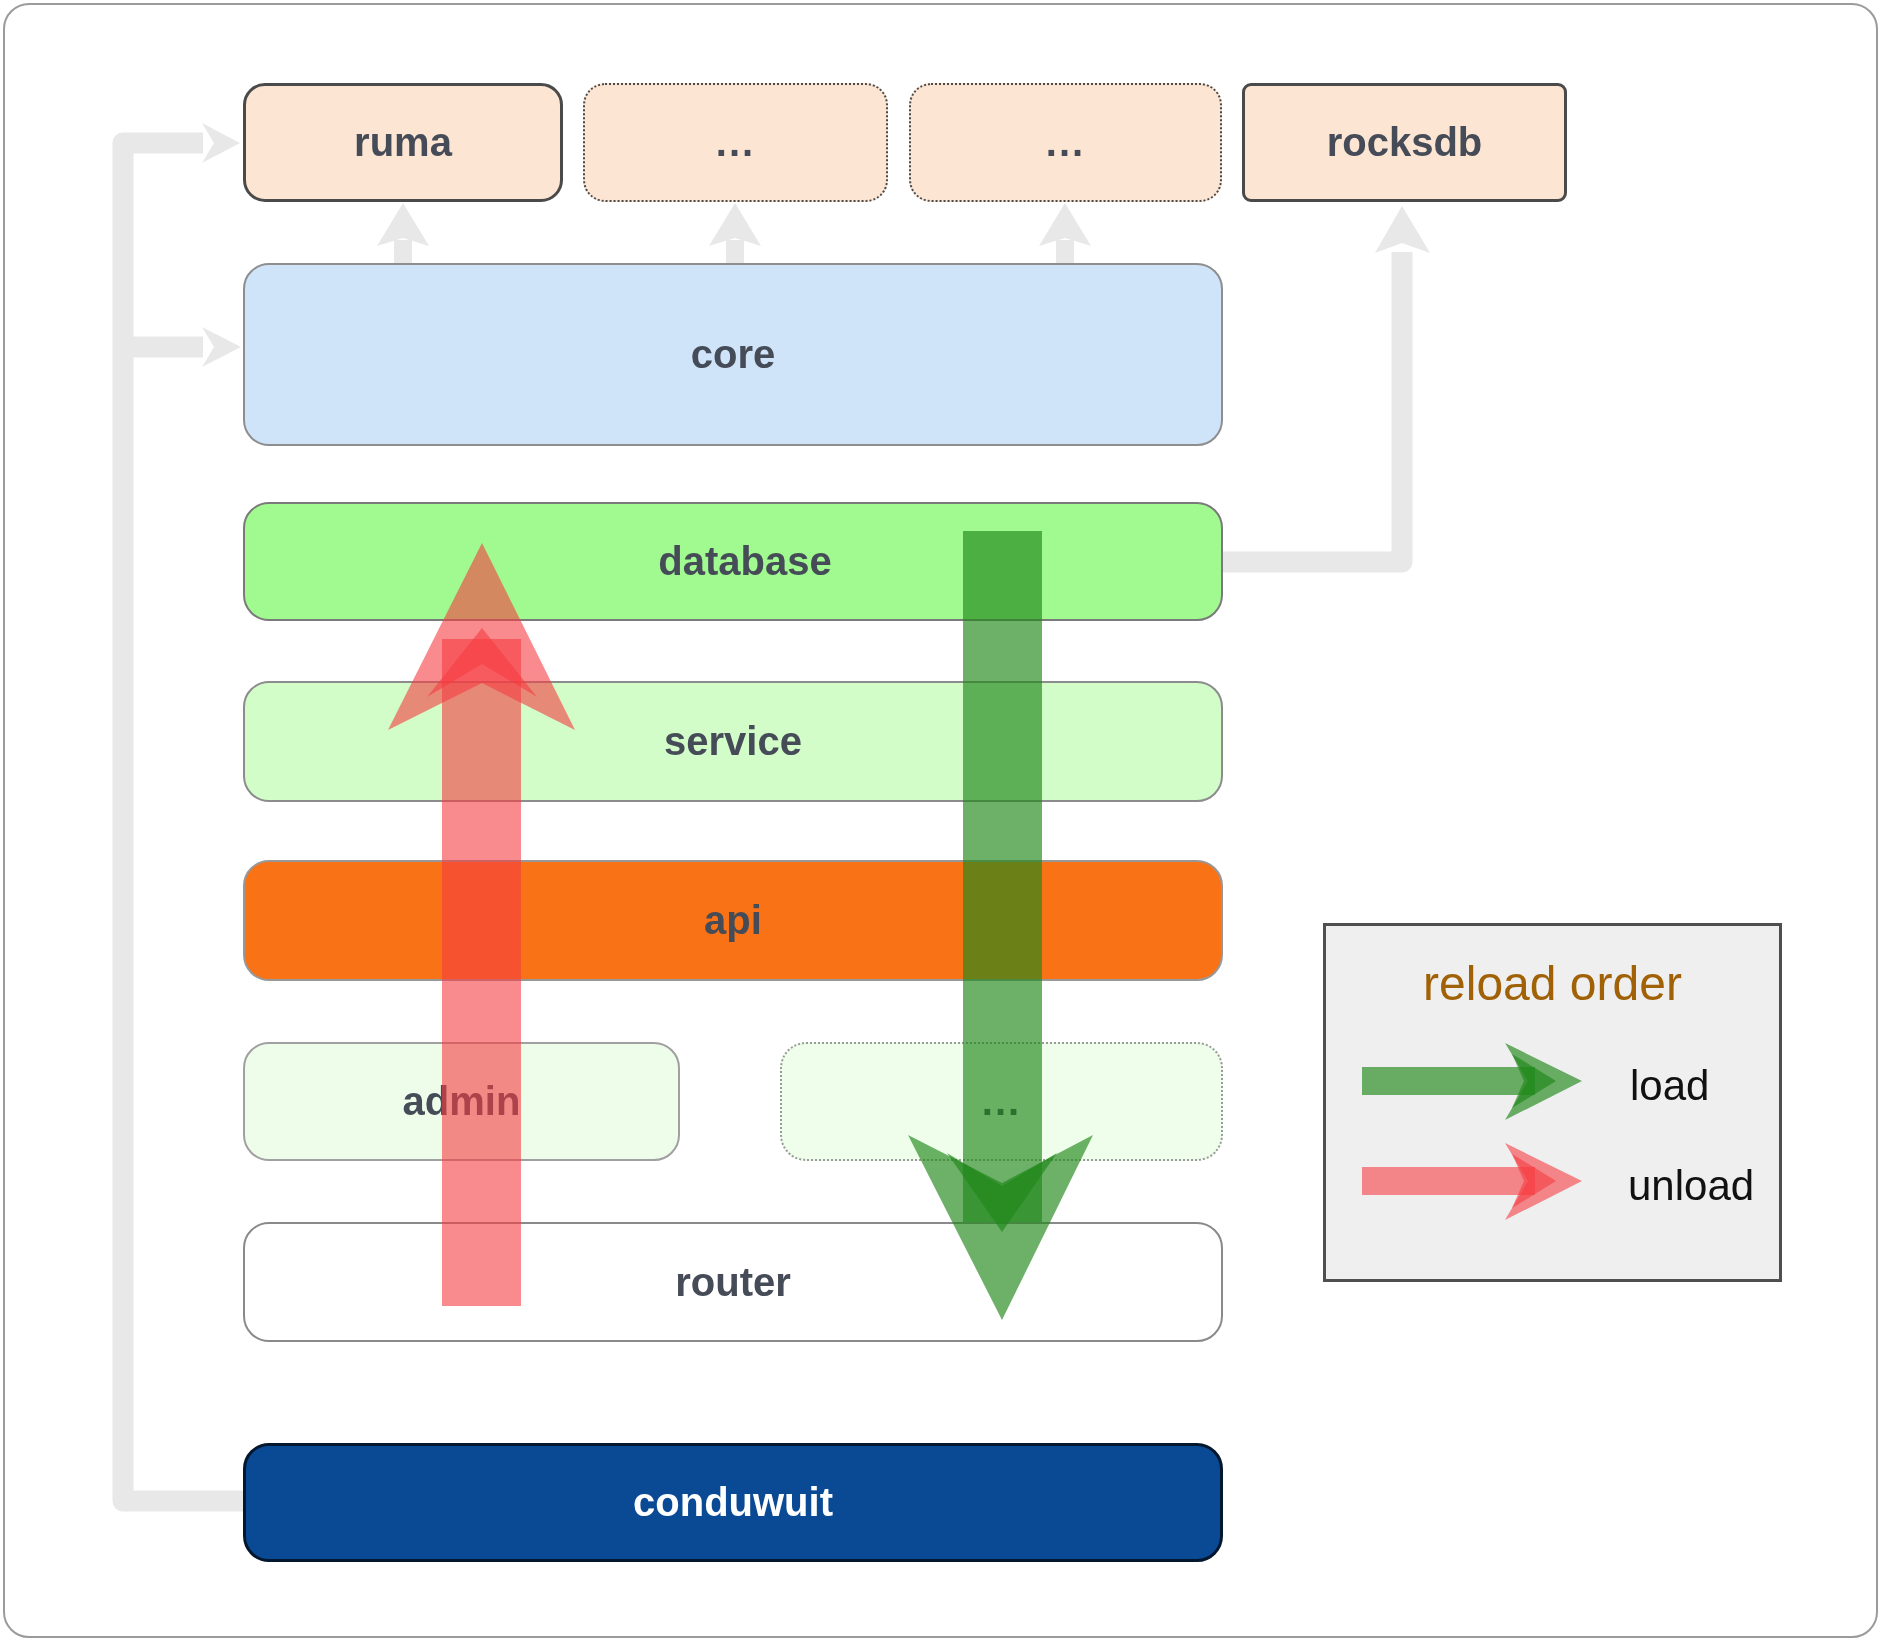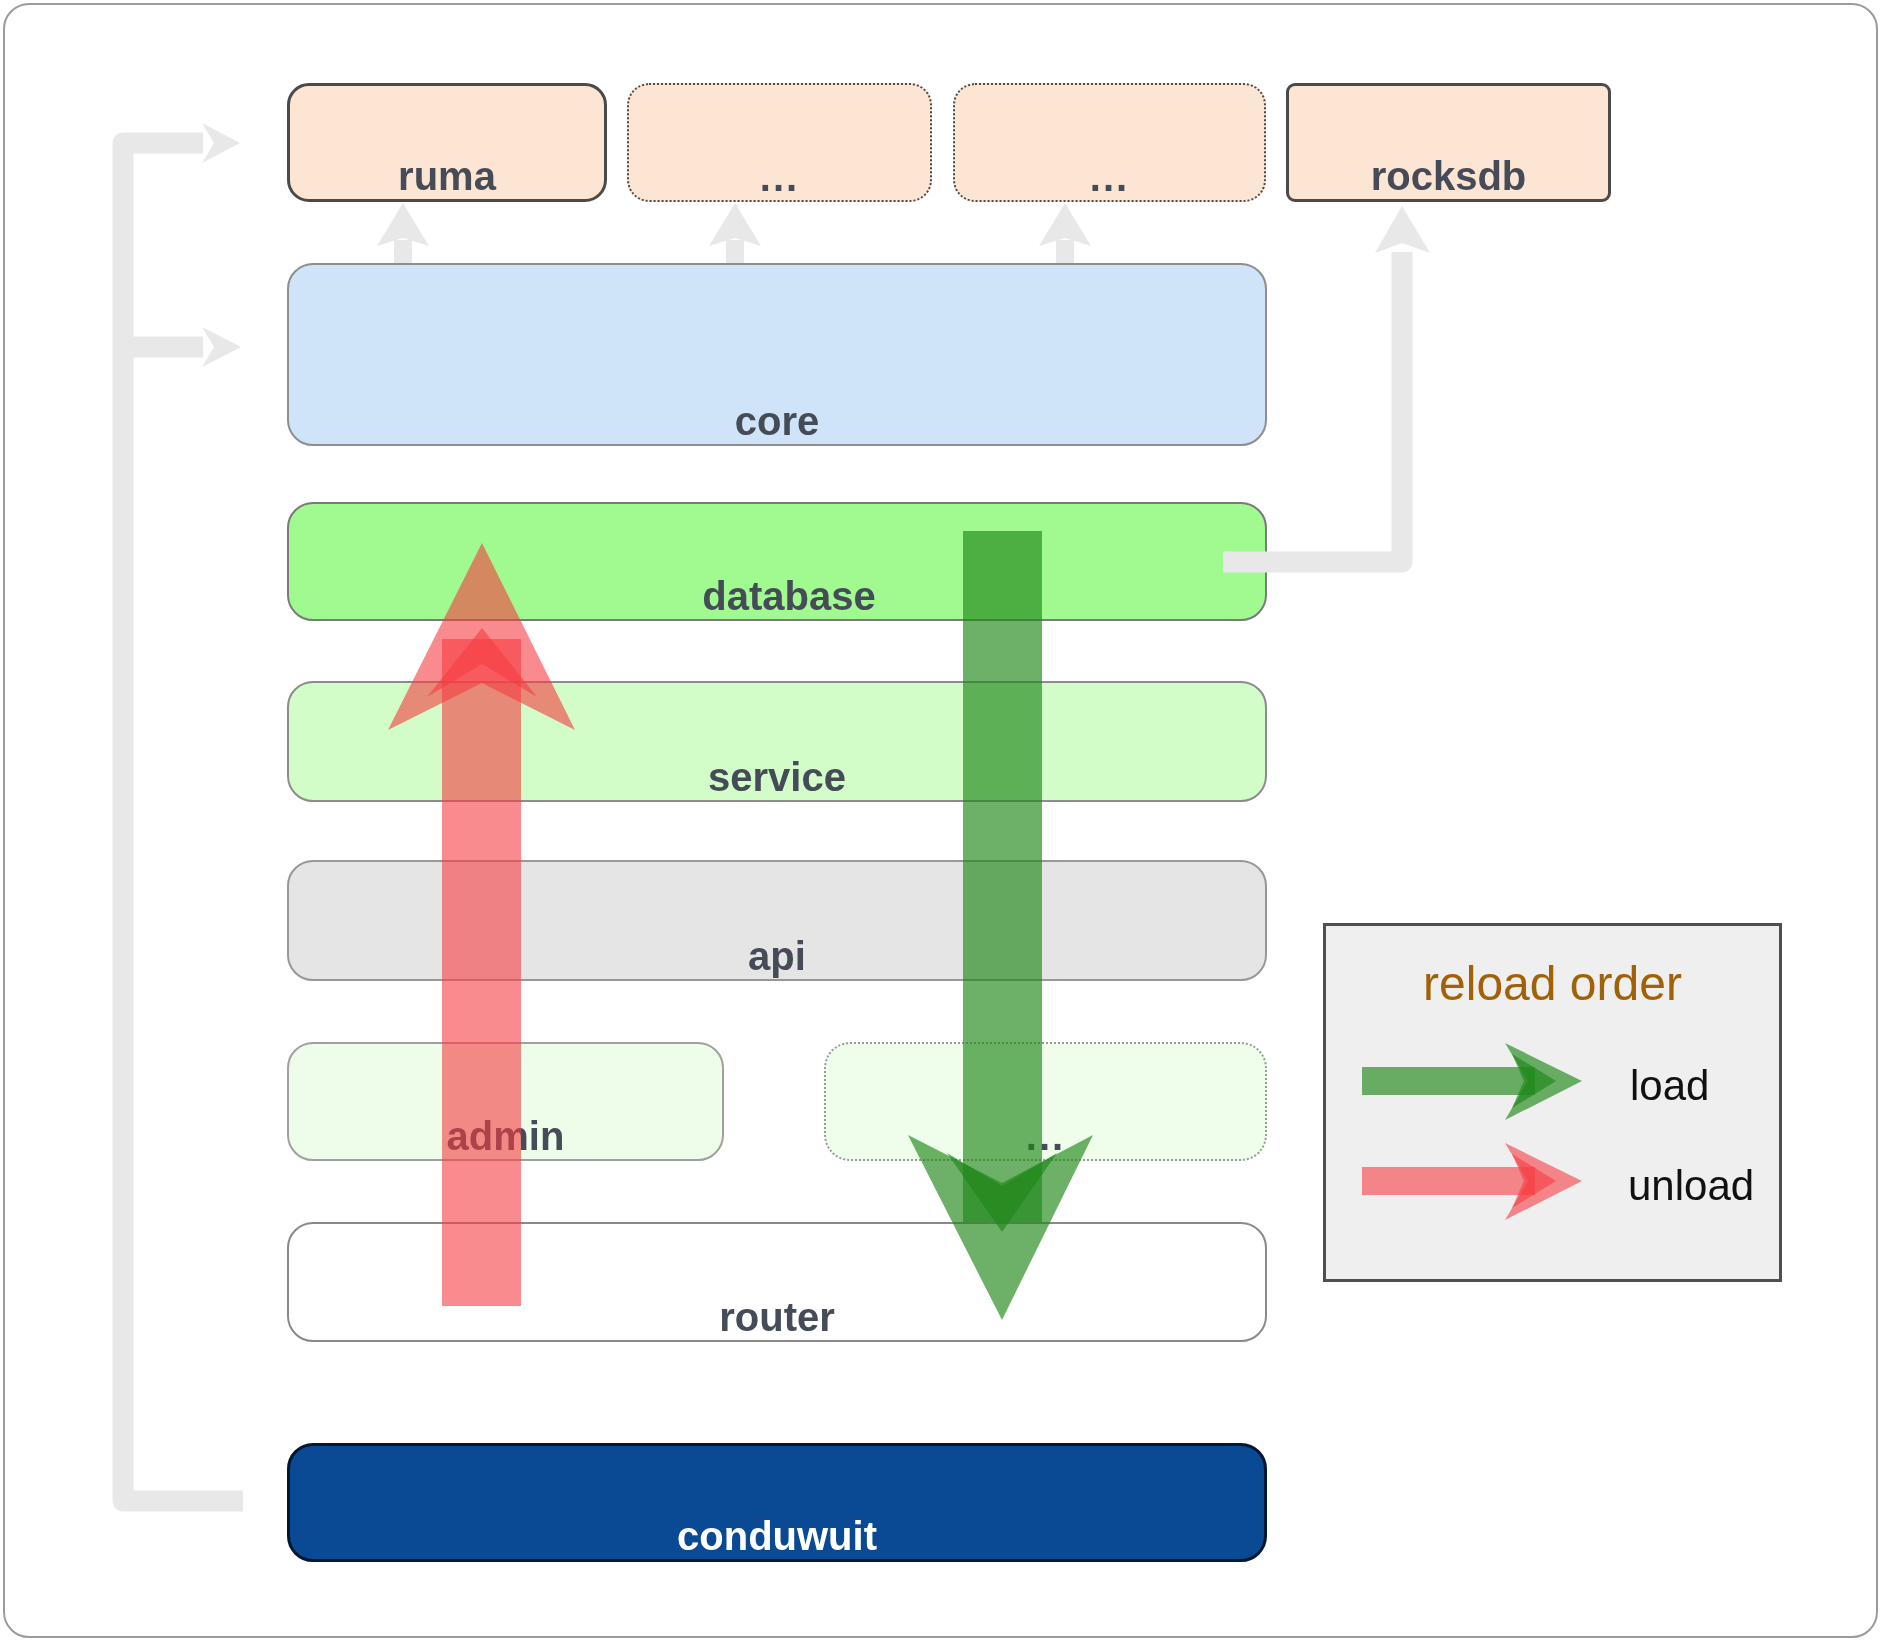--- a/index.html
+++ b/index.html
@@ -10,36 +10,35 @@
     font-family:"Liberation Sans", sans-serif;
     overflow:hidden;
     box-sizing:border-box;
   }
   .frame{
     position:absolute;left:3px;top:3px;width:1875px;height:1635px;
     border:2px solid #9b9b9b;border-radius:26px;box-sizing:border-box;
   }
   .box{
     position:absolute;box-sizing:border-box;
-    display:flex;align-items:flex-end;justify-content:center;
+    display:flex;align-items:center;justify-content:center;
     font-size:40px;font-weight:600;color:#454b57;
     border-radius:26px;
-    margin-left:44px;
   }
   .dots{font-weight:700;letter-spacing:2px;}
   
   .b-ruma   {left:243px;top:83px;width:320px;height:119px;background:#fce5d3;border:3px solid #4a4a4a;border-radius:22px;}
   .b-dots1  {left:583px;top:83px;width:305px;height:119px;background:#fce5d3;border:2.5px dotted #4a4a4a;border-radius:22px;}
   .b-dots2  {left:909px;top:83px;width:313px;height:119px;background:#fce5d3;border:2.5px dotted #4a4a4a;border-radius:22px;}
   .b-rocksdb{left:1242px;top:83px;width:325px;height:119px;background:#fce5d3;border:3px solid #4a4a4a;border-radius:9px;}
   
   .b-core    {left:243px;top:263px;width:980px;height:183px;background:#cfe4f9;border:2px solid #8e8e8e;}
   .b-database{left:243px;top:502px;width:980px;height:119px;background:#a1fa90;border:2px solid #7a7a7a;padding-left:24px;}
   .b-service {left:243px;top:681px;width:980px;height:121px;background:#d2fcc8;border:2px solid #8c8c8c;}
-  .b-api     {left:243px;top:860px;width:980px;height:121px;background:#e5e5e5;border:2px solid #989898;}
+  .b-api     {left:243px;top:860px;width:980px;height:121px;background:#f97316;border:2px solid #989898;}
   .b-admin   {left:243px;top:1042px;width:437px;height:119px;background:#eefcea;border:2px solid #a0a0a0;}
   .b-dots3   {left:780px;top:1042px;width:443px;height:119px;background:#effdeb;border:2px dotted #9a9a9a;}
   .b-router  {left:243px;top:1222px;width:980px;height:120px;background:#ffffff;border:2px solid #8a8a8a;}
   .b-conduwuit{left:243px;top:1443px;width:980px;height:119px;background:#0a4a94;border:3px solid #03172e;color:#ffffff;font-weight:700;}
   
   .legend{
     position:absolute;left:1323px;top:923px;width:459px;height:359px;
     background:#efefef;border:3px solid #4f4f4f;box-sizing:border-box;
   }
   .legend-title{

